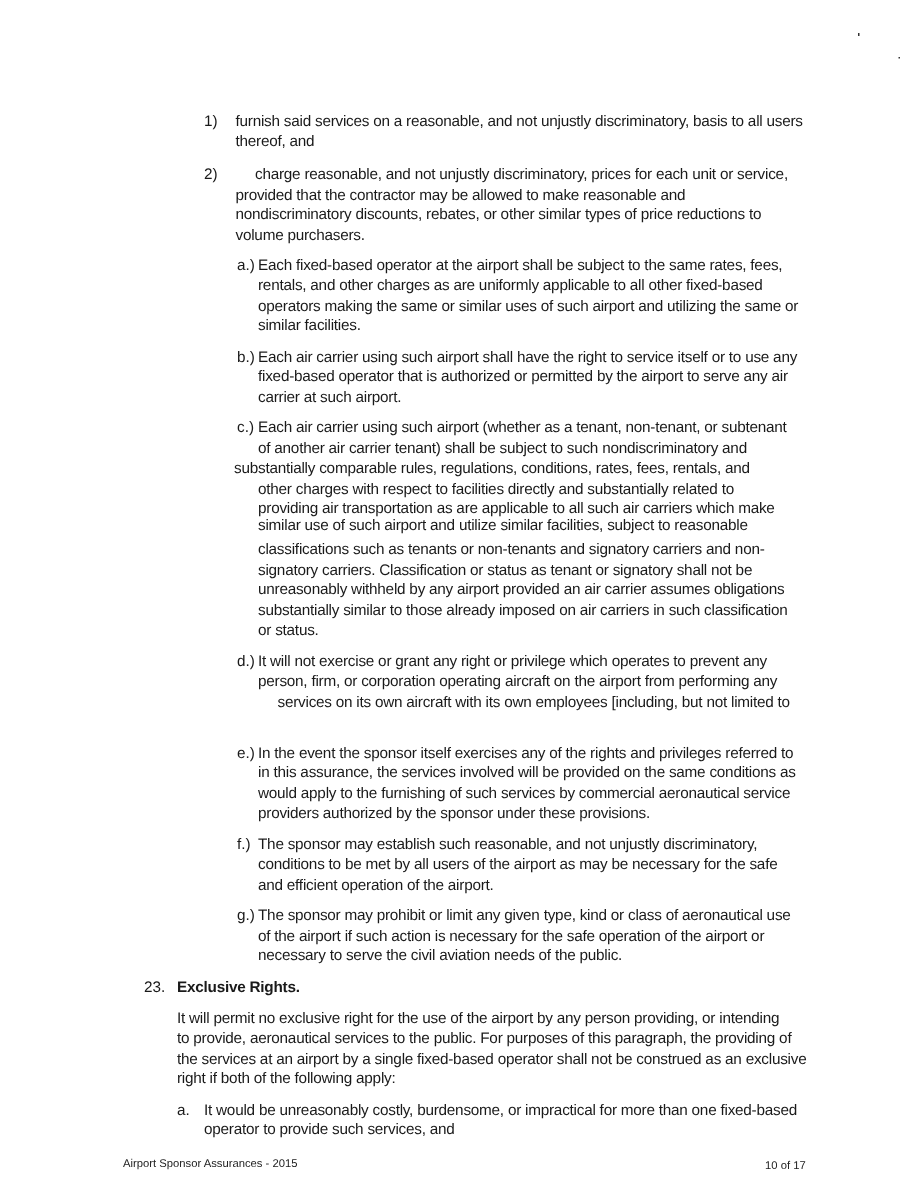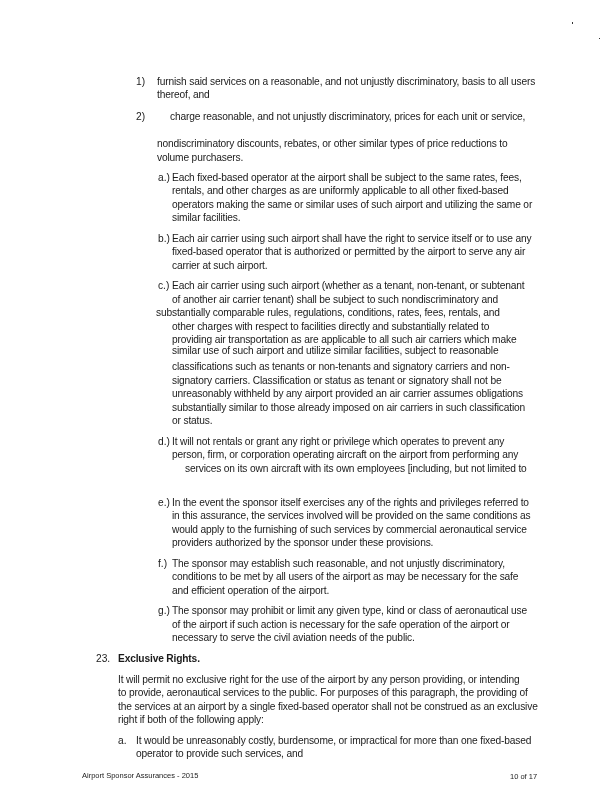--- a/index.html
+++ b/index.html
@@ -19,20 +19,21 @@
 
   <div class="speck" style="left:572px; top:22px;"></div>
   <div class="speck" style="left:599px; top:38px; height:1px;"></div>
 
   <div class="lbl" style="left:136px; top:75px;">1)</div>
   <div class="ln" style="left:157px; top:75px;">furnish said services on a reasonable, and not unjustly discriminatory, basis to all users</div>
   <div class="ln" style="left:157px; top:88px;">thereof, and</div>
 
   <div class="lbl" style="left:136px; top:110px;">2)</div>
   <div class="ln" style="left:170px; top:110px;">charge reasonable, and not unjustly discriminatory, prices for each unit or service,</div>
+  <div class="ln" style="left:157px; top:124px;">provided that the contractor may be allowed to make reasonable and</div>
   <div class="ln" style="left:157px; top:137px;">nondiscriminatory discounts, rebates, or other similar types of price reductions to</div>
   <div class="ln" style="left:157px; top:151px;">volume purchasers.</div>
 
   <div class="lbl" style="left:158px; top:171px;">a.)</div>
   <div class="ln" style="left:172px; top:171px;">Each fixed-based operator at the airport shall be subject to the same rates, fees,</div>
   <div class="ln" style="left:172px; top:184px;">rentals, and other charges as are uniformly applicable to all other fixed-based</div>
   <div class="ln" style="left:172px; top:198px;">operators making the same or similar uses of such airport and utilizing the same or</div>
   <div class="ln" style="left:172px; top:211px;">similar facilities.</div>
 
   <div class="lbl" style="left:158px; top:232px;">b.)</div>
@@ -47,21 +48,21 @@
   <div class="ln" style="left:172px; top:320px;">other charges with respect to facilities directly and substantially related to</div>
   <div class="ln" style="left:172px; top:333px;">providing air transportation as are applicable to all such air carriers which make</div>
   <div class="ln" style="left:172px; top:344px;">similar use of such airport and utilize similar facilities, subject to reasonable</div>
   <div class="ln" style="left:172px; top:360px;">classifications such as tenants or non-tenants and signatory carriers and non-</div>
   <div class="ln" style="left:172px; top:374px;">signatory carriers. Classification or status as tenant or signatory shall not be</div>
   <div class="ln" style="left:172px; top:387px;">unreasonably withheld by any airport provided an air carrier assumes obligations</div>
   <div class="ln" style="left:172px; top:401px;">substantially similar to those already imposed on air carriers in such classification</div>
   <div class="ln" style="left:172px; top:414px;">or status.</div>
 
   <div class="lbl" style="left:158px; top:435px;">d.)</div>
-  <div class="ln" style="left:172px; top:435px;">It will not rentals or grant any right or privilege which operates to prevent any</div>
+  <div class="ln" style="left:172px; top:435px;">It will not exercise or grant any right or privilege which operates to prevent any</div>
   <div class="ln" style="left:172px; top:448px;">person, firm, or corporation operating aircraft on the airport from performing any</div>
   <div class="ln" style="left:172px; top:462px;margin-left:13px;">services on its own aircraft with its own employees [including, but not limited to</div>
 
   <div class="lbl" style="left:158px; top:496px;">e.)</div>
   <div class="ln" style="left:172px; top:496px;">In the event the sponsor itself exercises any of the rights and privileges referred to</div>
   <div class="ln" style="left:172px; top:509px;">in this assurance, the services involved will be provided on the same conditions as</div>
   <div class="ln" style="left:172px; top:523px;">would apply to the furnishing of such services by commercial aeronautical service</div>
   <div class="ln" style="left:172px; top:536px;">providers authorized by the sponsor under these provisions.</div>
 
   <div class="lbl" style="left:158px; top:557px;">f.)</div>

